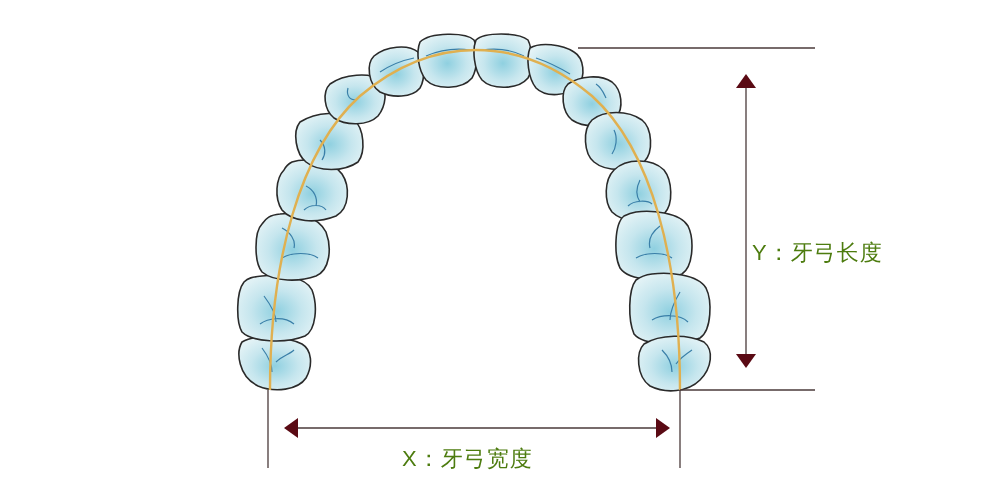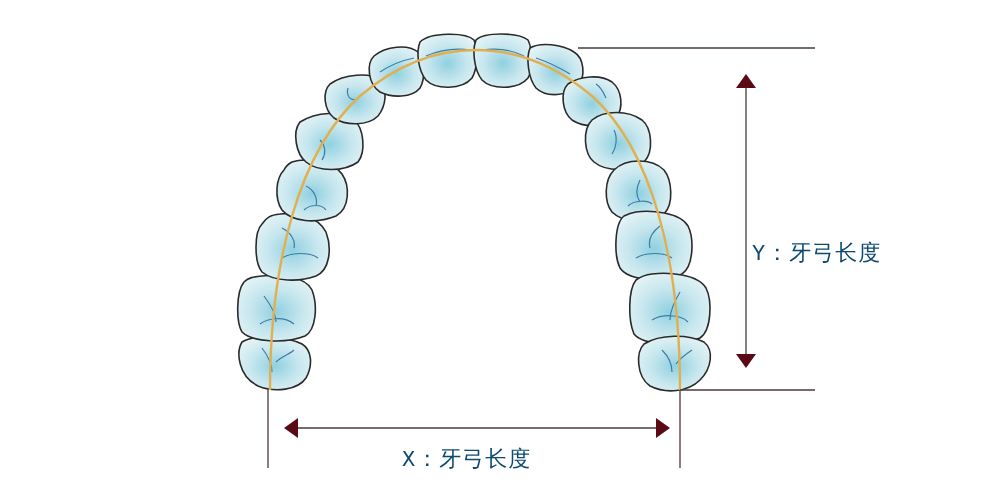--- a/index.html
+++ b/index.html
@@ -1,22 +1,22 @@
 <!DOCTYPE html>
 <html><head>
   <meta charset="utf-8">
   <style>
     html, body { margin: 0; padding: 0; background: #ffffff; }
     body { width: 1000px; height: 500px; overflow: hidden; position: relative; }
     #diagram { position: absolute; left: 0; top: 0; width: 1000px; height: 500px; }
     .label {
       position: absolute;
-      font-family: Liberation Mono, monospace;
+      font-family: Liberation Sans, sans-serif;
       font-size: 22px;
-      color: #0c4a6e;
+      color: #4d7c0f;
       white-space: nowrap;
       letter-spacing: 1px;
     }
     #y-label { left: 752px; top: 238px; }
     #x-label { left: 402px; top: 444px; }
   </style>
 </head>
 <body>
 
 <svg id="diagram" viewBox="0 0 1000 500" xmlns="http://www.w3.org/2000/svg">
@@ -86,13 +86,13 @@
 
   <g fill="#5a0a14">
     <polygon points="746,74 736,88 756,88"></polygon>
     <polygon points="746,368 736,354 756,354"></polygon>
     <polygon points="284,428 298,418 298,438"></polygon>
     <polygon points="670,428 656,418 656,438"></polygon>
   </g>
 </svg>
 
 <div id="y-label" class="label">Y：牙弓长度</div>
-<div id="x-label" class="label">X：牙弓长度</div>
+<div id="x-label" class="label">X：牙弓宽度</div>
 
 </body></html>

